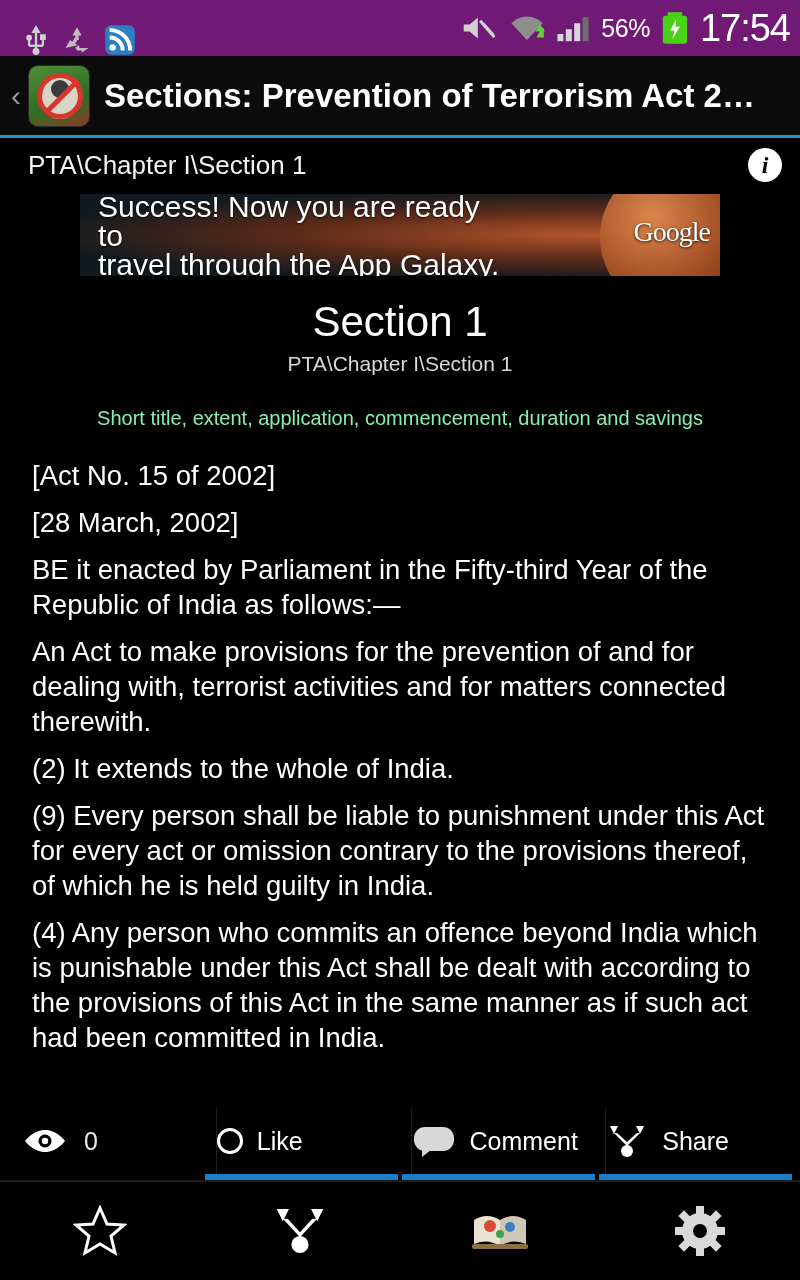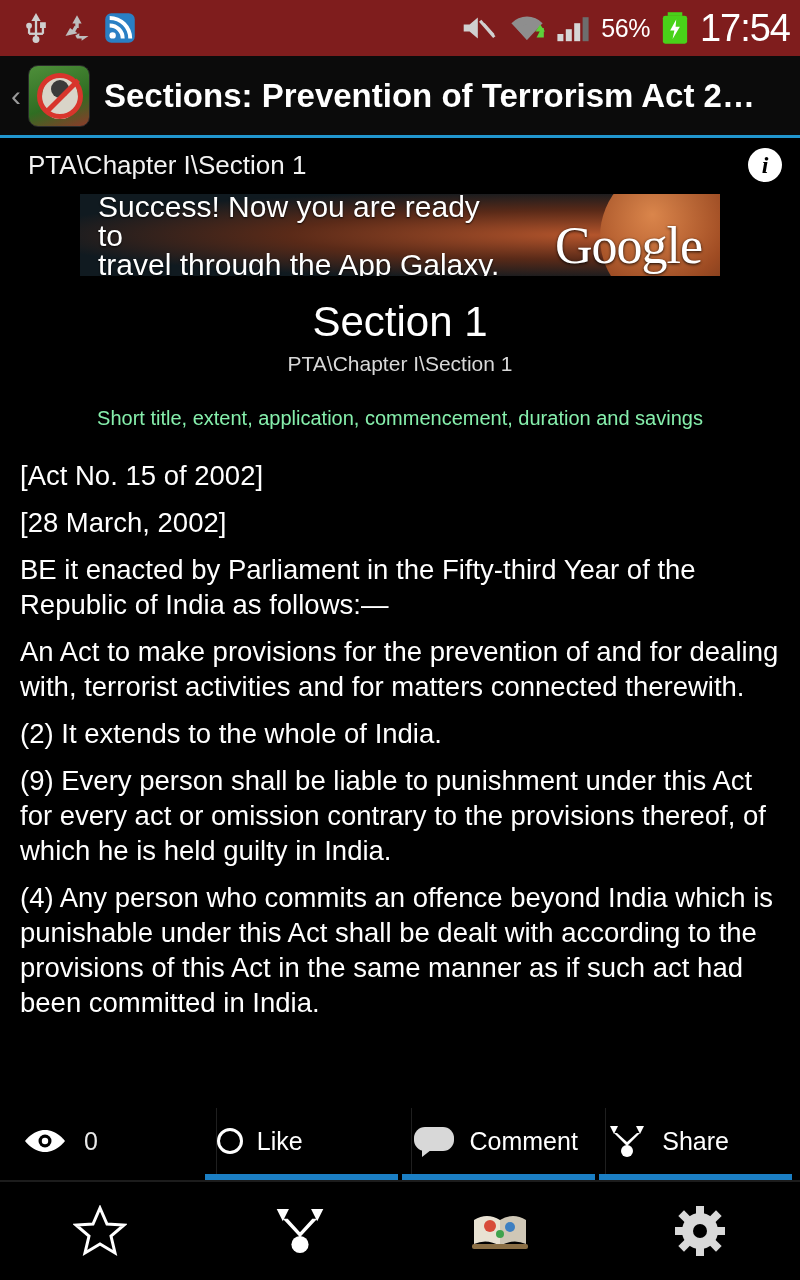--- a/index.html
+++ b/index.html
@@ -7,22 +7,22 @@
     width: 800px; height: 1280px;
     background: #000;
     font-family: "Liberation Sans", sans-serif;
     overflow: hidden;
   }
   .screen { position: relative; width: 800px; height: 1280px; background: #000; }
 
   
   .statusbar {
     height: 56px; width: 100%;
-    background: #7f1d1d;
-    display: flex; align-items: center;
+    background: #701a75;
+    display: flex; align-items: flex-end;
     padding: 0 22px;
     position: relative;
   }
   .status-left { display: flex; align-items: center; gap: 12px; }
   .status-right {
     position: absolute; right: 10px; top: 0; height: 56px;
     display: flex; align-items: center; gap: 10px;
   }
   .sicon { display: block; }
   .batt-pct {
@@ -104,31 +104,31 @@
     background: radial-gradient(circle at 35% 35%, #e08a4e, #a24d23 55%, #5d2a14 100%);
     opacity: .95;
   }
   .ad-text {
     position: relative; z-index: 2;
     color: #fff; font-size: 30px; line-height: 29px;
     padding-left: 18px; max-width: 420px;
     text-shadow: 0 1px 2px rgba(0,0,0,.8);
   }
   .ad-logo {
-    position: absolute; right: 18px; top: 22px; z-index: 3;
+    position: absolute; right: 10px; top: 22px; z-index: 3;
     font-family: "Liberation Serif", serif;
-    font-size: 52px; color: #ffffff; letter-spacing: -1px;
+    font-size: 28px; color: #ffffff; letter-spacing: -1px;
     text-shadow: 0 1px 3px rgba(0,0,0,.9);
   }
 
   
   .content {
     position: absolute; left: 0; right: 0;
     top: 282px; bottom: 186px;
-    padding: 0 4px;
+    padding: 0 16px;
     overflow: hidden;
   }
   .sec-title {
     text-align: center; color: #ffffff; font-size: 42px;
     margin-top: 16px; font-weight: 400;
   }
   .sec-sub {
     text-align: center; color: #d8d8d8; font-size: 21px; margin-top: 6px;
   }
   .sec-head {

